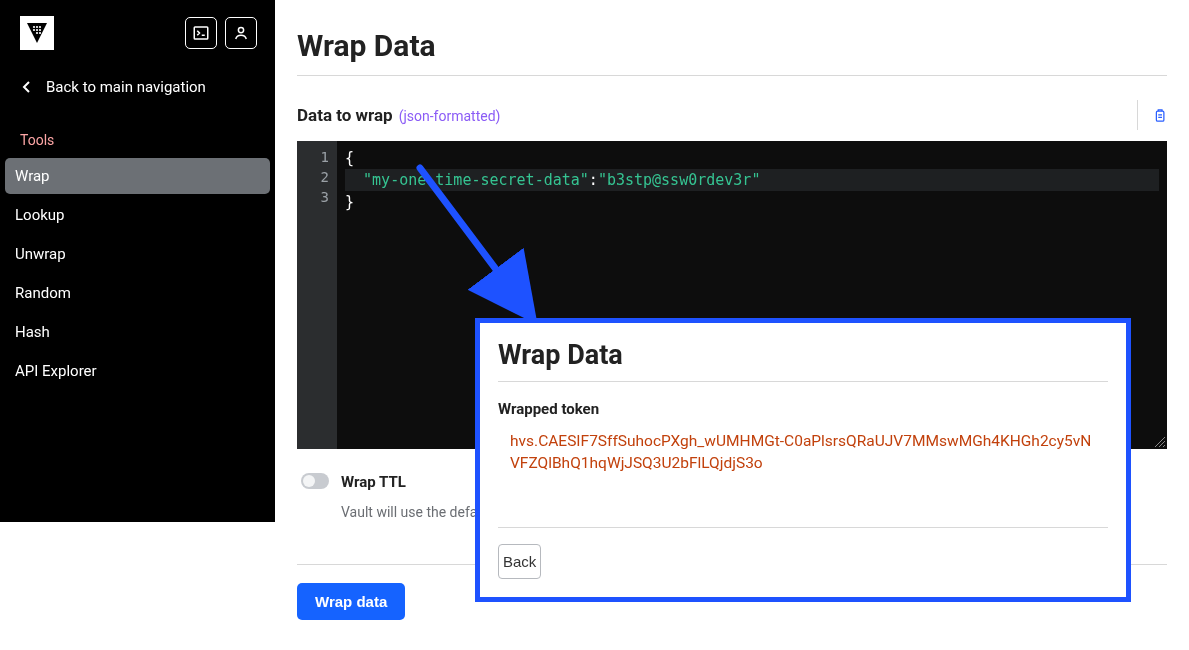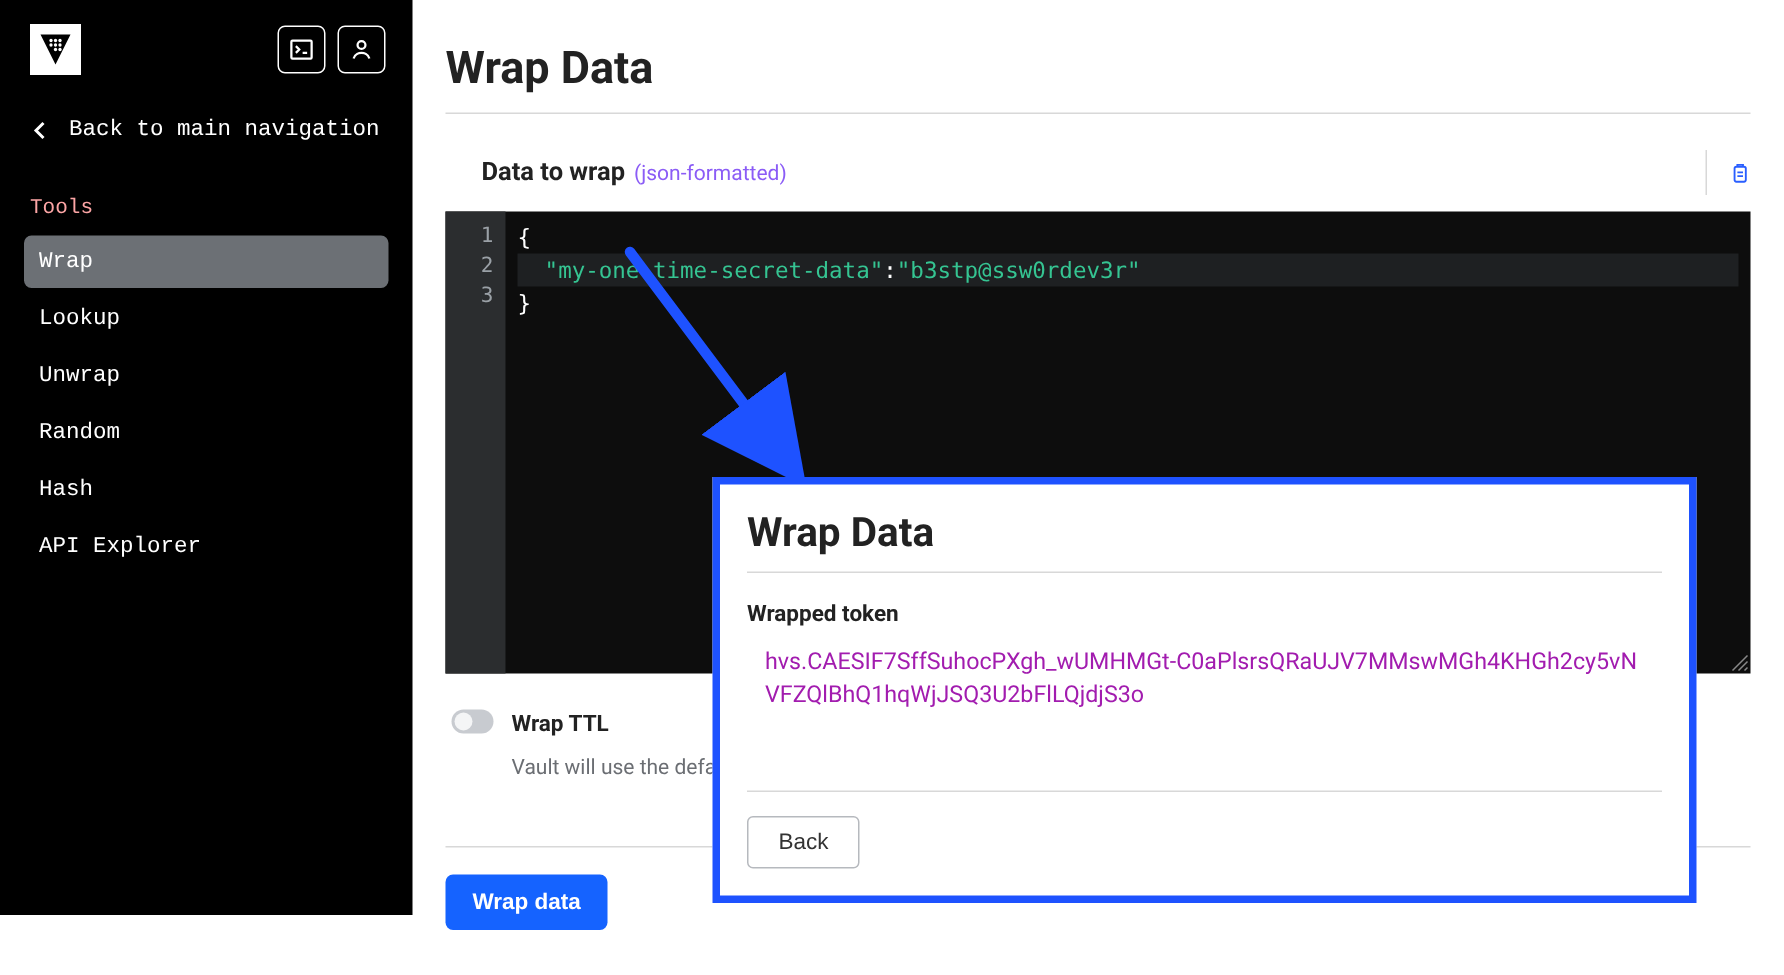--- a/index.html
+++ b/index.html
@@ -8,26 +8,25 @@
       background: #fff;
       width: 1189px;
       height: 650px;
       overflow: hidden;
       position: relative;
     }
     .sidebar {
       position: absolute;
       left: 0; top: 0;
       width: 275px;
-      height: 610px;
+      height: 522px;
       background: #000;
       color: #fff;
       display: flex;
       flex-direction: column;
-      font-family: Liberation Mono, monospace;
     }
     .sidebar-top {
       display: flex;
       align-items: center;
       justify-content: space-between;
       padding: 16px 18px 10px 20px;
     }
     .logo {
       width: 34px; height: 34px;
       background: #fff;
@@ -55,21 +54,21 @@
       padding: 18px 20px 18px 22px;
       cursor: pointer;
       font-size: 15px;
       color: #fff;
     }
     .section-label {
       color: #fca5a5;
       font-size: 14px;
       padding: 18px 20px 10px 20px;
     }
-    .nav-items { padding: 0 16px; }
+    .nav-items { padding: 0 5px; }
     .nav-item {
       padding: 9px 10px;
       font-size: 15px;
       color: #fff;
       cursor: pointer;
       border-radius: 5px;
       margin-bottom: 3px;
     }
     .nav-item.active {
       background: #6c7075;
@@ -88,21 +87,21 @@
       border-bottom: 1px solid #d8d8d8;
     }
     .section-header {
       display: flex;
       align-items: center;
       justify-content: space-between;
       padding: 24px 0 10px 0;
       border-bottom: 1px solid transparent;
     }
     .section-header-left { display: flex; align-items: baseline; gap: 6px; }
-    .section-title { font-size: 17px; font-weight: 700; color: #222; margin-left: 24px; }
+    .section-title { font-size: 17px; font-weight: 700; color: #222; }
     .section-hint { font-size: 14px; color: #8b5cf6; }
     .copy-icon-btn {
       width: 30px; height: 30px;
       border-left: 1px solid #d8d8d8;
       padding-left: 14px;
       display: flex; align-items: center; justify-content: center;
       cursor: pointer;
       color: #2a5fff;
     }
     .code-editor {
@@ -190,21 +189,21 @@
       border-bottom: 1px solid #d8d8d8;
     }
     .overlay-section-label {
       font-size: 15px;
       font-weight: 700;
       color: #222;
       padding: 18px 0 12px 0;
     }
     .token-text {
       font-size: 15.5px;
-      color: #a21caf;
+      color: #c2410c;
       line-height: 1.45;
       word-break: break-all;
       padding: 0 12px 52px 12px;
       border-bottom: 1px solid #d8d8d8;
     }
     .overlay-buttons {
       display: flex;
       gap: 14px;
       padding-top: 16px;
     }
@@ -218,21 +217,21 @@
       border-radius: 4px;
       display: flex;
       align-items: center;
       gap: 8px;
       cursor: pointer;
     }
     .back-btn {
       background: #fff;
       color: #333;
       border: 1px solid #b6b9be;
-      padding: 8px 20px;
+      padding: 8px 4px;
       font-size: 15px;
       font-weight: 500;
       border-radius: 4px;
       cursor: pointer;
     }
   </style>
 </head>
 <body>
 
 <div class="sidebar">

